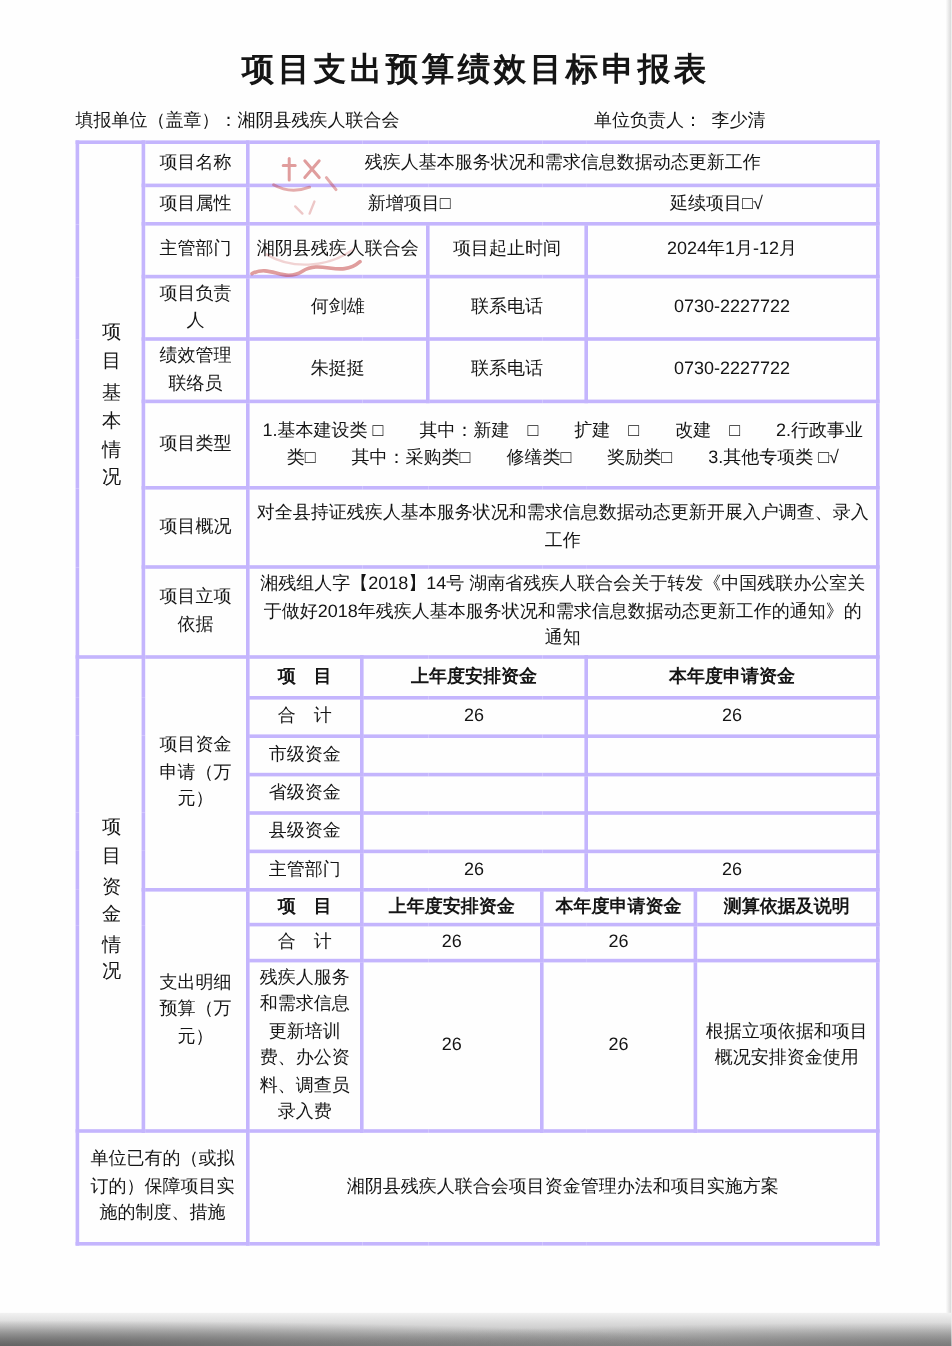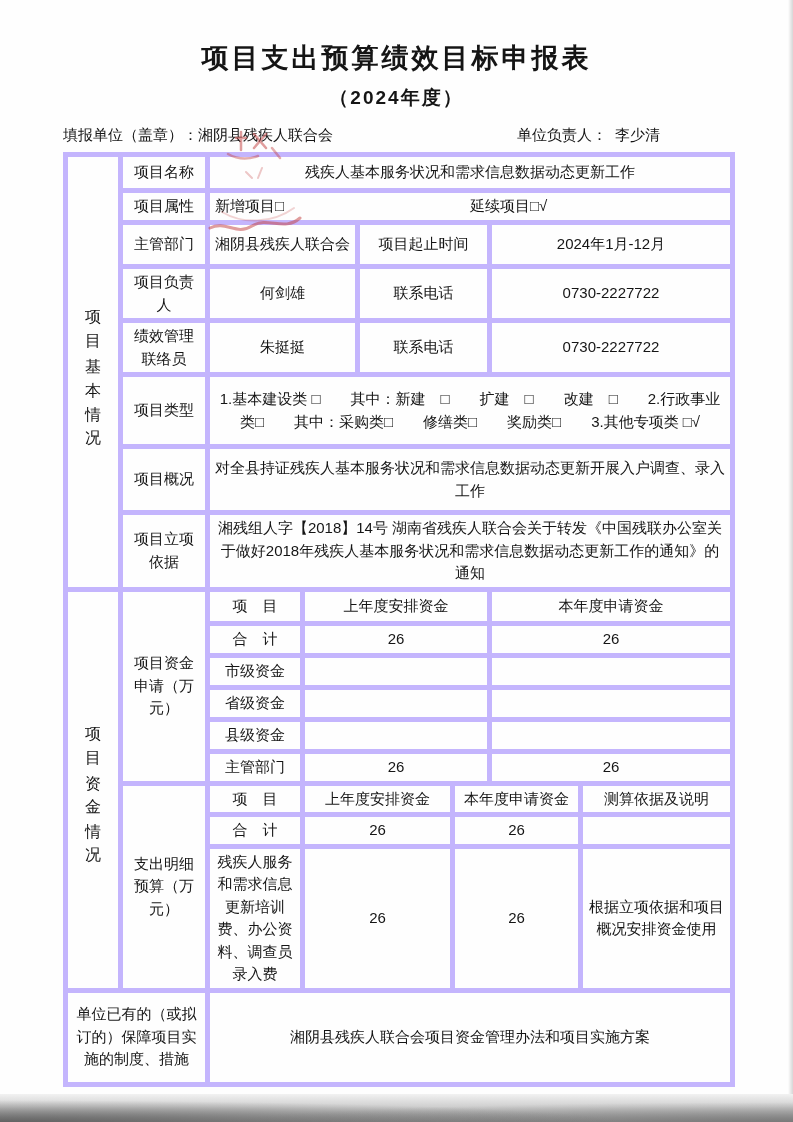--- a/index.html
+++ b/index.html
@@ -5,37 +5,37 @@
   html,body{margin:0;padding:0}
   body{
     width:793px;height:1122px;position:relative;overflow:hidden;
     background:#fefefe;color:#151515;
     font-family:"Liberation Sans","DejaVu Sans",sans-serif;
   }
   .page{position:relative;width:793px;height:1122px}
   .title{padding-top:40px;text-align:center;font-size:27px;font-weight:700;letter-spacing:3px}
   .subtitle{margin-top:9px;text-align:center;font-size:19px;font-weight:700;letter-spacing:2px}
   .meta{width:667px;margin:15px 0 7px 63px;display:flex;font-size:15px;align-items:center}
-  .meta .right{margin-left:auto;margin-right:70px}
+  .meta .right{margin-left:auto;margin-right:92px}
   .meta .val{margin-left:8px}
   table.form{border-collapse:collapse;table-layout:fixed;margin-left:63px;width:667px;background:transparent}
   .form td{
-    border:5px solid #c4b5fd;font-size:15px;line-height:1.5;
+    border:3px solid #c4b5fd;font-size:15px;line-height:1.5;
     text-align:center;vertical-align:middle;padding:2px 5px;overflow:hidden;
     word-break:break-all;
   }
   .vcell span{
     display:inline-block;writing-mode:vertical-rl;text-orientation:upright;
     letter-spacing:24px;font-size:16px;
   }
   .tl{text-align:left}
-  .bold{font-weight:400}
+  .bold{font-weight:700}
   .small{font-size:14px;line-height:1.32}
   .attr-row{display:flex}
-  .attr-row span{flex:1;text-align:left}
+  .attr-row span{flex:1;text-align:center}
   
   .seal{position:absolute;left:192px;top:124px;width:130px;height:130px;z-index:5;pointer-events:none}
   
   .scan-bottom{
     position:absolute;left:0;right:0;bottom:0;height:28px;z-index:9;
     background:
       radial-gradient(ellipse at 0% 100%, rgba(90,90,90,.85), rgba(90,90,90,0) 55%),
       radial-gradient(ellipse at 100% 100%, rgba(110,110,110,.7), rgba(110,110,110,0) 50%),
       linear-gradient(to bottom,#f2f2f2 0%,#cfcfcf 45%,#949494 100%);
   }
@@ -53,21 +53,20 @@
     <g fill="none" stroke="#c23b3b" stroke-linecap="round">
       <path d="M18 104 C 34 96, 44 112, 60 102 S 92 108, 108 94" stroke-width="3" opacity="0.5"></path>
       <path d="M30 88 C 50 100, 80 100, 102 84" stroke-width="2" opacity="0.22"></path>
       <path d="M44 14 l 10 0 M49 8 l 0 18 M62 10 l 12 14 M74 10 l -12 14" stroke-width="2.5" opacity="0.5"></path>
       <path d="M36 30 q 14 8 30 2 M80 24 l 8 10" stroke-width="2.5" opacity="0.42"></path>
       <path d="M54 48 l 6 6 M70 44 l -4 10" stroke-width="2" opacity="0.28"></path>
     </g>
   </svg>
 
   <div class="title">项目支出预算绩效目标申报表</div>
-  <div class="subtitle">（2024年度）</div>
 
   <div class="meta">
     <span>填报单位（盖章）：</span>
       <span>湘阴县残疾人联合会</span>
     <span class="right"><span>单位负责人：</span><span class="val">李少清</span></span>
   </div>
 
   <table class="form">
     <colgroup>
       <col style="width:55px">

